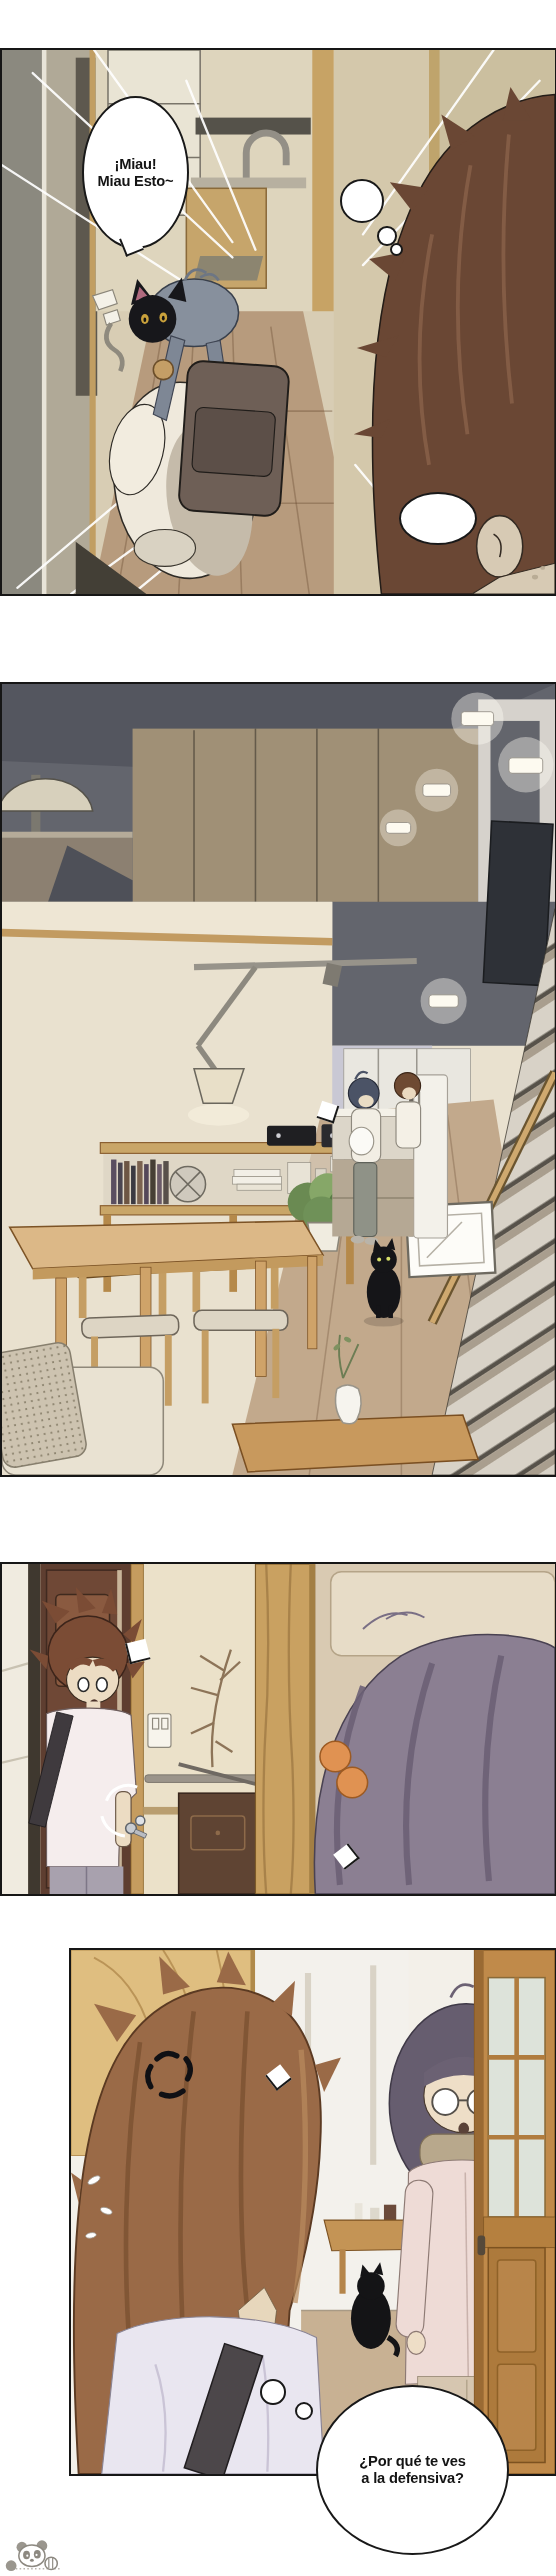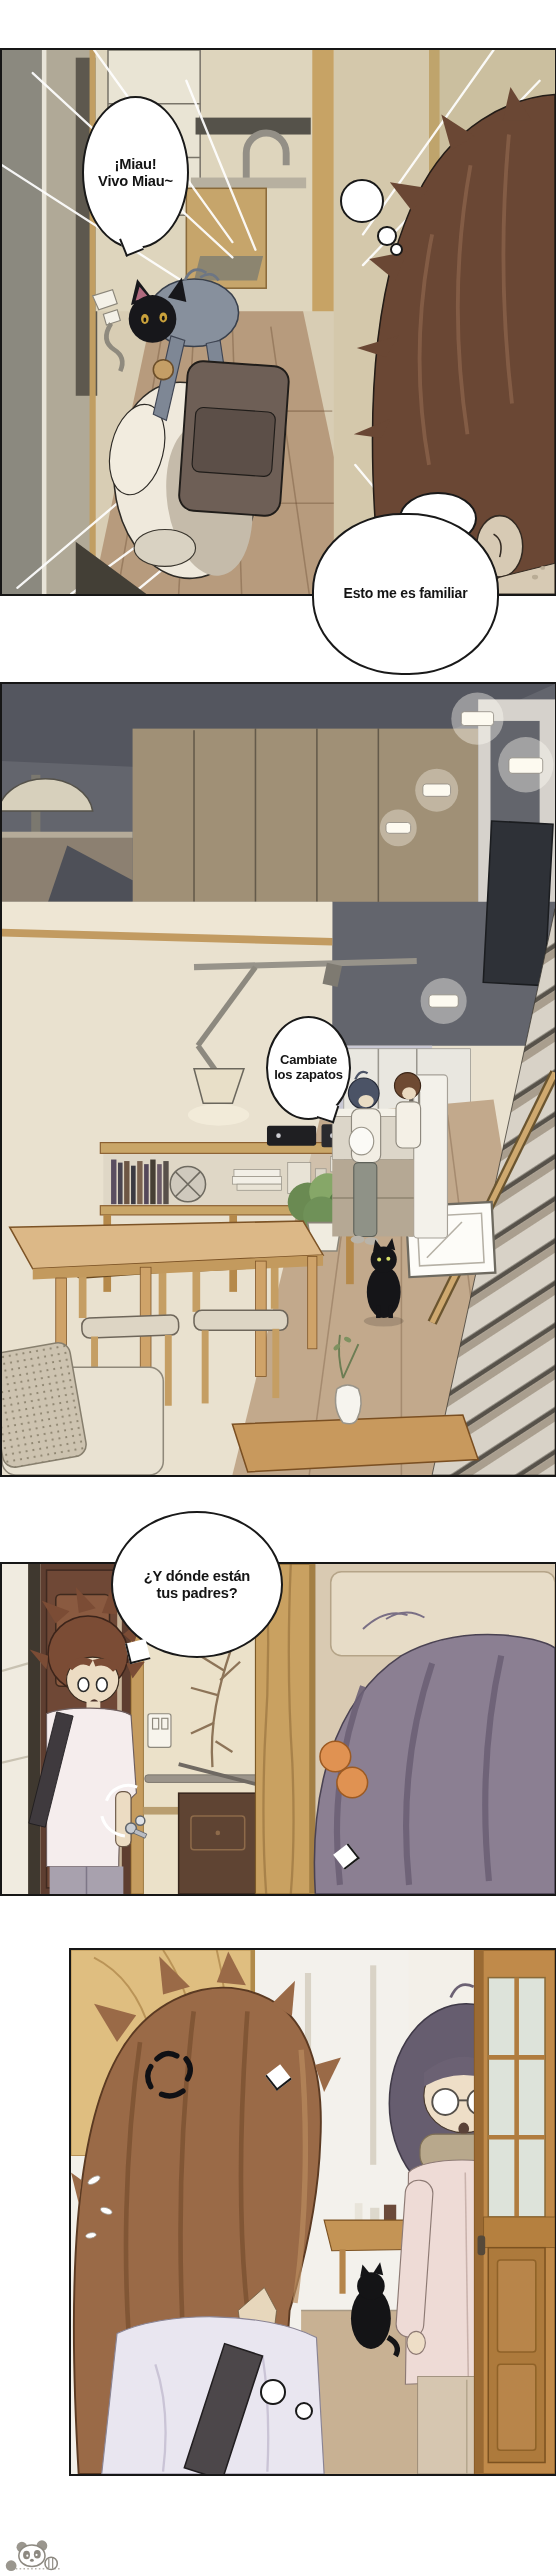--- a/index.html
+++ b/index.html
@@ -518,51 +518,44 @@
         <polygon points="218,470 252,440 268,470 262,520 224,516" fill="#e7d7bc" stroke="#6b5a42"></polygon>
         <path d="M60,500 C120,470 250,470 320,505 L330,683 L40,683 Z" fill="#e9e6f0" stroke="#8a8494" stroke-width="1.5"></path>
         <path d="M110,540 q20,60 10,140 M250,530 q10,70 6,150" stroke="#cac4d6" stroke-width="3" fill="none"></path>
         <rect x="196" y="520" width="52" height="170" fill="#4c474a" stroke="#211e20" stroke-width="2" transform="rotate(18 220 530)"></rect>
       </g>
     </svg>
   </div>
 
   <div class="bubble" id="bub-a">
     <span class="bline">¡Miau!</span>
-    <span class="bline">Vivo Miau~</span>
+    <span class="bline">Miau Esto~</span>
   </div>
   <div class="tail" id="tail-a"></div>
 
   <div class="bump" id="bump-b"></div>
   <div class="chain" id="chain-b1"></div>
   <div class="chain" id="chain-b2"></div>
 
   <div class="bump" id="bump-c"></div>
-  <div class="bubble" id="bub-c">
-    <span class="bline">Esto me es familiar</span>
-  </div>
-
-  <div class="bubble" id="bub-d">
-    <span class="bline">Cambiate</span>
-    <span class="bline">los zapatos</span>
-  </div>
+
   <div class="tail" id="tail-d"></div>
 
-  <div class="bubble" id="bub-e">
-    <span class="bline">¿Y dónde están</span>
-    <span class="bline">tus padres?</span>
-  </div>
   <div class="tail" id="tail-e"></div>
 
   <div class="tail" id="tail-f"></div>
 
   <div class="tail" id="tail-g"></div>
 
   <div class="chain" id="chain-h1"></div>
   <div class="chain" id="chain-h2"></div>
+  <div class="bubble" id="bub-h">
+    <span class="bline">¿Por qué te ves</span>
+    <span class="bline">a la defensiva?</span>
+  </div>
 
   <div id="watermark">
     <svg viewBox="0 0 78 48">
       <line x1="4" y1="40" x2="74" y2="40" stroke="#b9b5ae" stroke-width="2" stroke-dasharray="2 3"></line>
       <circle cx="22" cy="12" r="7" fill="#9a968e"></circle>
       <circle cx="48" cy="10" r="7" fill="#9a968e"></circle>
       <ellipse cx="35" cy="23" rx="17" ry="14" fill="#ffffff" stroke="#8d8981" stroke-width="2"></ellipse>
       <ellipse cx="28" cy="22" rx="4.5" ry="5.5" fill="#8d8981"></ellipse>
       <ellipse cx="42" cy="21" rx="4.5" ry="5.5" fill="#8d8981"></ellipse>
       <circle cx="29" cy="23" r="1.4" fill="#fff"></circle>

